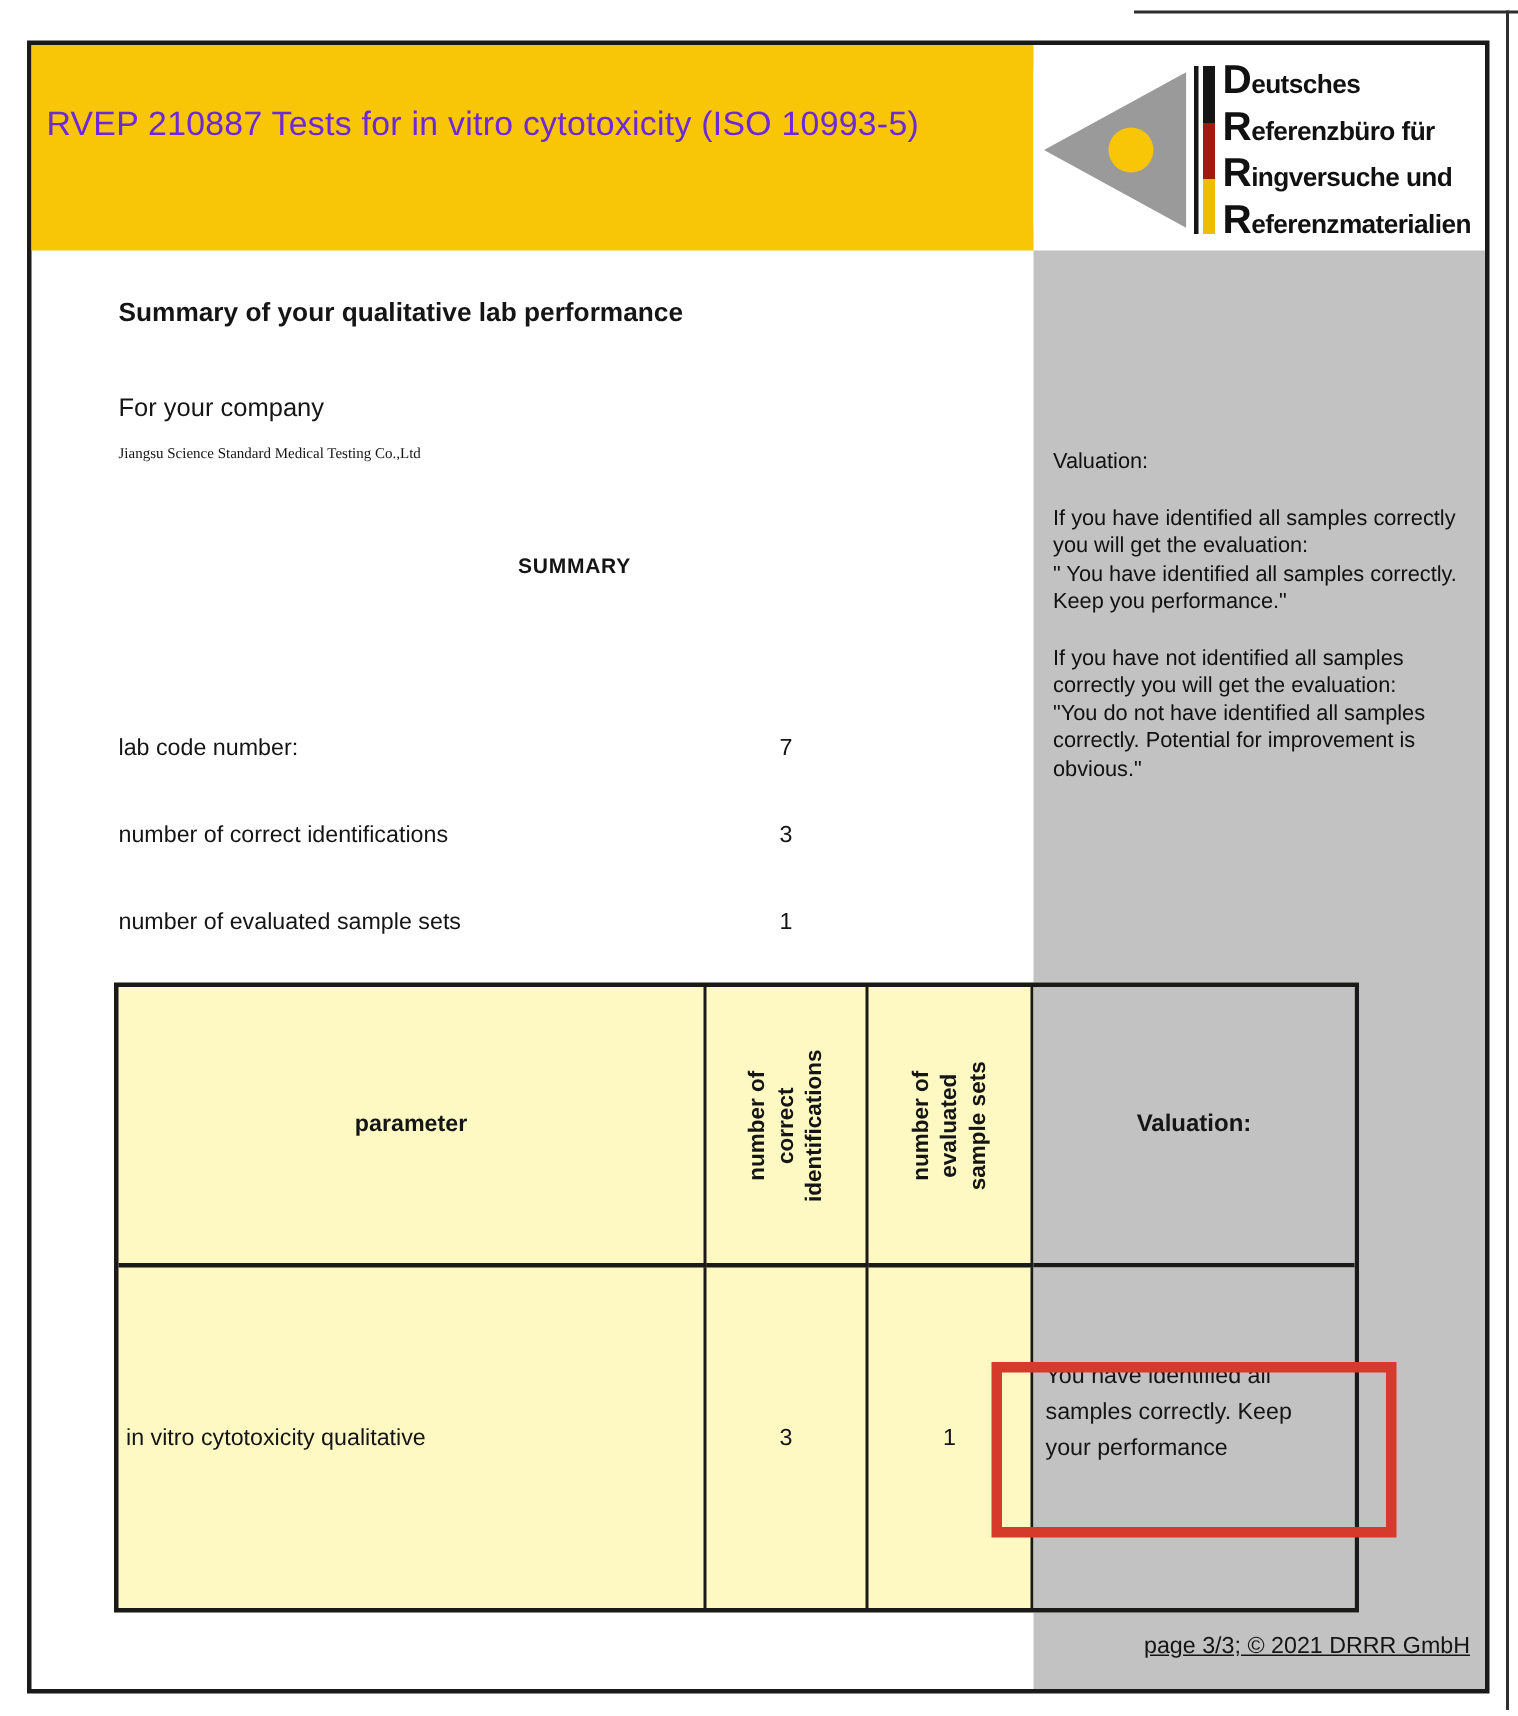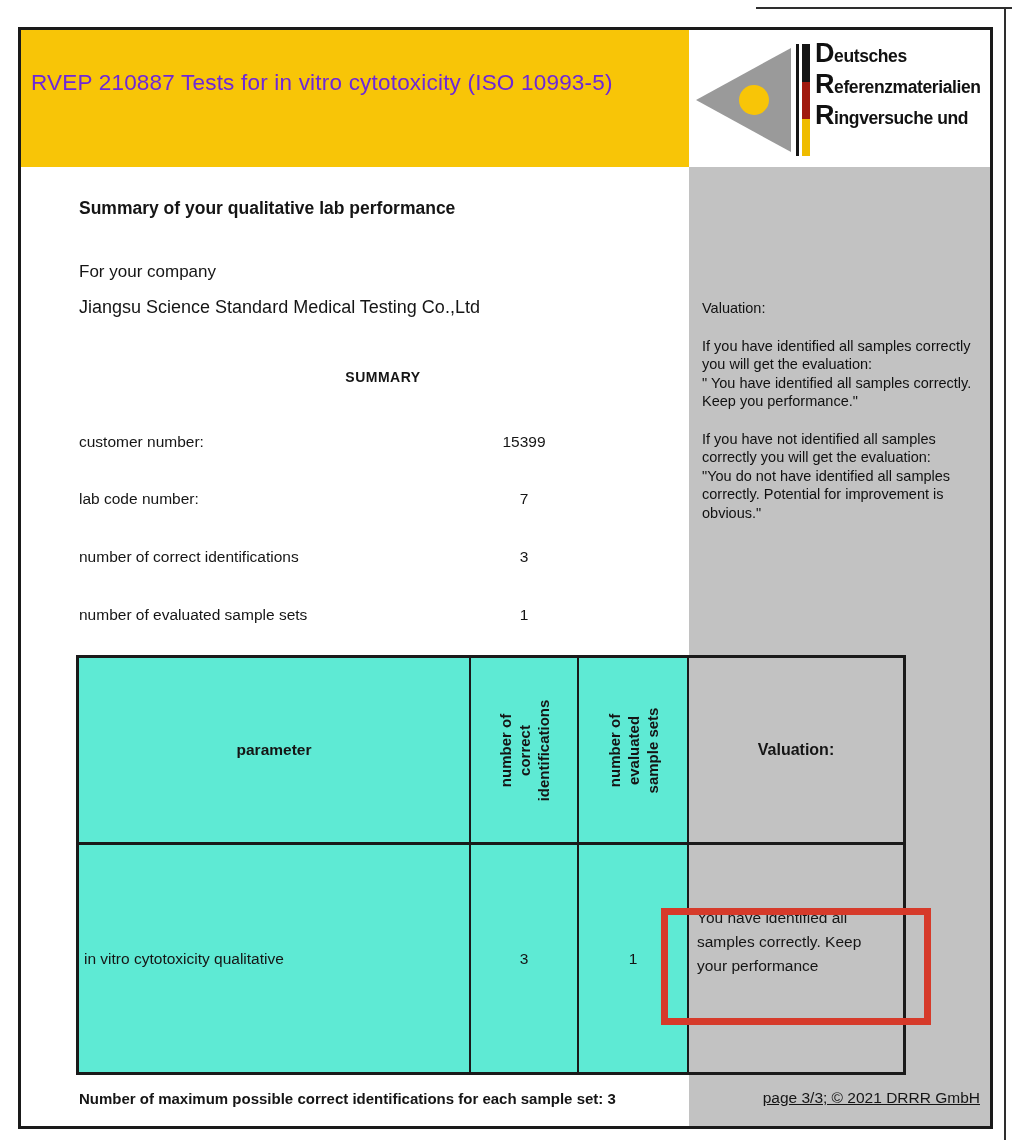--- a/index.html
+++ b/index.html
@@ -35,30 +35,30 @@
 
   
   .sidebar-bg{position:absolute;left:668px;top:137px;right:0;bottom:0;background:var(--sidebar-gray,#C2C2C2);}
   .sidebar-text{position:absolute;left:681px;top:269px;width:280px;font-size:14.5px;line-height:18.5px;color:#111;}
   .sidebar-text .stitle{margin:0 0 19px 0;}
   .sidebar-text p{margin:0 0 19px 0;white-space:pre-line;}
 
   
   .main-heading{position:absolute;left:58px;top:168px;font-size:17.5px;font-weight:bold;}
   .for-company{position:absolute;left:58px;top:232px;font-size:17px;}
-  .company-name{position:absolute;left:58px;top:267px;font-size:18px;}
+  .company-name{position:absolute;left:58px;top:267px;font-size:10px;font-family:Liberation Serif, serif;}
   .summary-title{position:absolute;left:0;top:339px;width:724px;text-align:center;font-size:14px;font-weight:bold;letter-spacing:0.5px;}
   .kv{position:absolute;left:0;width:668px;height:20px;font-size:15.5px;}
   .kv .kv-label{position:absolute;left:58px;white-space:nowrap;}
   .kv .kv-value{position:absolute;left:420px;width:166px;text-align:center;}
   .kv-0{top:403px;} .kv-1{top:460px;} .kv-2{top:518px;} .kv-3{top:576px;}
 
   
   .ptable{position:absolute;left:55px;top:625px;width:830px;height:420px;box-sizing:border-box;
-    border:3px solid var(--border-black,#1a1a1a);background:#5eead4;
+    border:3px solid var(--border-black,#1a1a1a);background:#fef9c3;
     display:grid;grid-template-columns:392px 108px 110px 1fr;grid-template-rows:187px 1fr;}
   .cell{display:flex;align-items:center;justify-content:center;box-sizing:border-box;}
   .b-r{border-right:2px solid var(--border-black,#1a1a1a);}
   .b-b{border-bottom:3px solid var(--border-black,#1a1a1a);}
   .hdr-param{font-weight:bold;font-size:15.5px;}
   .rot{transform:rotate(-90deg);width:176px;text-align:center;font-weight:bold;font-size:15px;line-height:19px;}
   .hdr-valuation{background:var(--sidebar-gray,#C2C2C2);font-weight:bold;font-size:16px;}
   .body-param{justify-content:flex-start;padding-left:5px;font-size:15.5px;}
   .body-num{font-size:15.5px;}
   .body-valuation{background:var(--sidebar-gray,#C2C2C2);justify-content:flex-start;}
@@ -85,43 +85,40 @@
       <div class="banner-title">RVEP 210887 Tests for in vitro cytotoxicity (ISO 10993-5)</div>
     </div>
 
     <div class="logo-area">
       <div class="logo-triangle"></div>
       <div class="logo-circle"></div>
       <div class="flag-thin"></div>
       <div class="flag-bar"></div>
       <div class="logo-text">
         <div><span class="initial">D</span><span>eutsches</span></div>
+        <div><span class="initial">R</span><span>eferenzbüro für</span></div>
+        <div><span class="initial">R</span><span>ingversuche und</span></div>
         <div><span class="initial">R</span><span>eferenzmaterialien</span></div>
-        <div><span class="initial">R</span><span>ingversuche und</span></div>
       </div>
     </div>
 
     <div class="sidebar-bg"></div>
     <div class="sidebar-text">
       <div class="stitle">Valuation:</div>
       <p>If you have identified all samples correctly you will get the evaluation:
 " You have identified all samples correctly. Keep you performance."</p>
       <p>If you have not identified all samples correctly you will get the evaluation:
 "You do not have identified all samples correctly. Potential for improvement is obvious."</p>
     </div>
 
     <div class="main-heading">Summary of your qualitative lab performance</div>
     <div class="for-company">For your company</div>
     <div class="company-name">Jiangsu Science Standard Medical Testing Co.,Ltd</div>
     <div class="summary-title">SUMMARY</div>
 
-    <div class="kv kv-0">
-      <span class="kv-label">customer number:</span>
-      <span class="kv-value">15399</span>
-    </div>
     <div class="kv kv-1">
       <span class="kv-label">lab code number:</span>
       <span class="kv-value">7</span>
     </div>
     <div class="kv kv-2">
       <span class="kv-label">number of correct identifications</span>
       <span class="kv-value">3</span>
     </div>
     <div class="kv kv-3">
       <span class="kv-label">number of evaluated sample sets</span>
@@ -141,16 +138,15 @@
       <div class="cell b-r body-param">in vitro cytotoxicity qualitative</div>
       <div class="cell b-r body-num">3</div>
       <div class="cell b-r body-num">1</div>
       <div class="cell body-valuation">
         <div class="vtext">You have identified all samples correctly. Keep your performance</div>
       </div>
     </div>
 
     <div class="red-box"></div>
 
-    <div class="footer-note">Number of maximum possible correct identifications for each sample set: 3</div>
     <div class="footer-page">page 3/3; © 2021 DRRR GmbH</div>
   </div>
 </div>
 
 </body></html>

